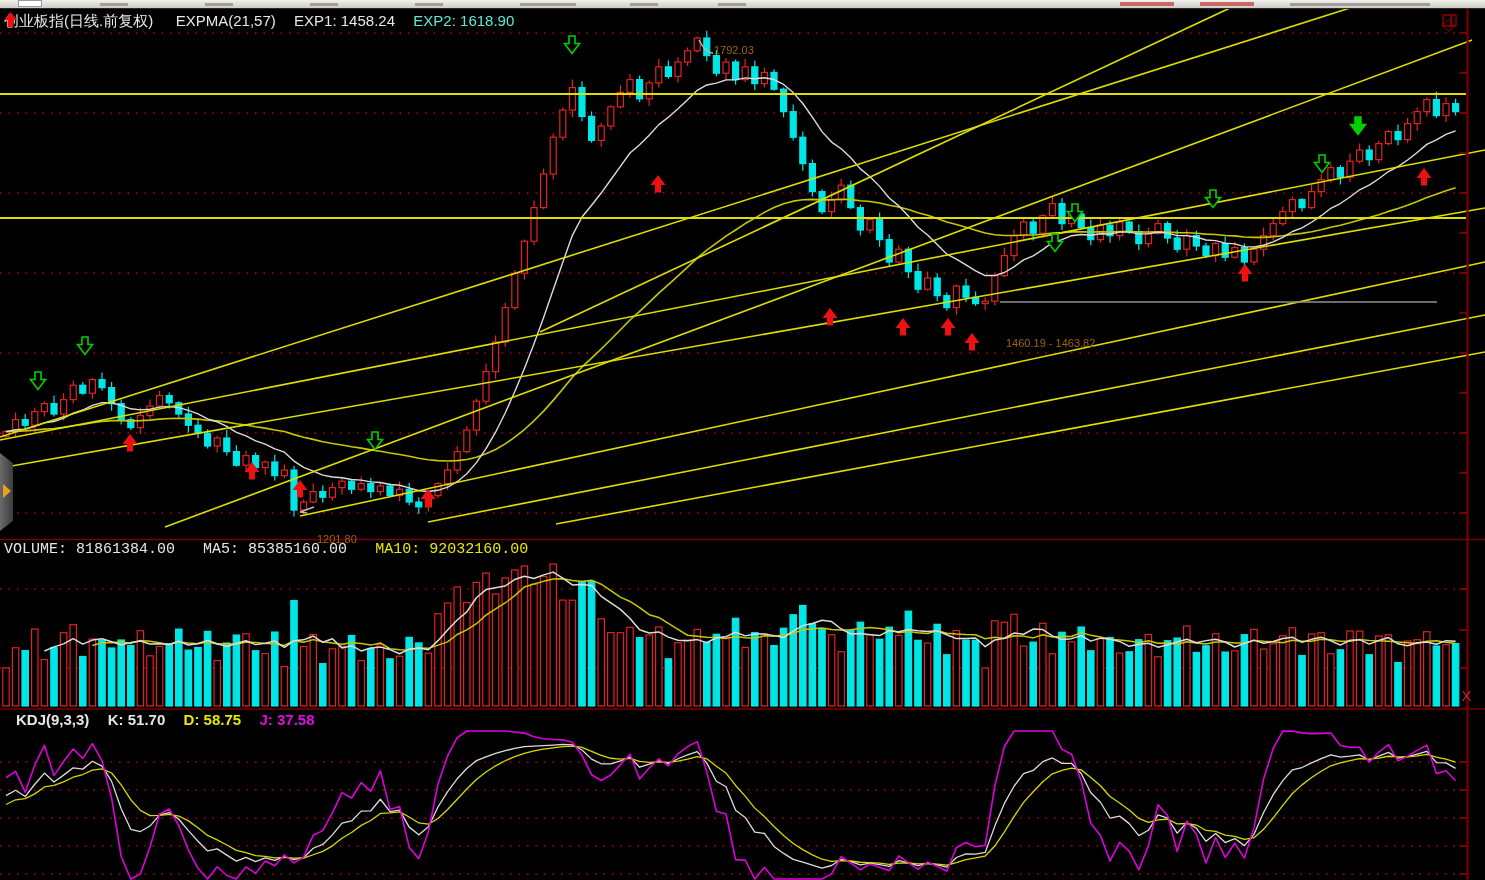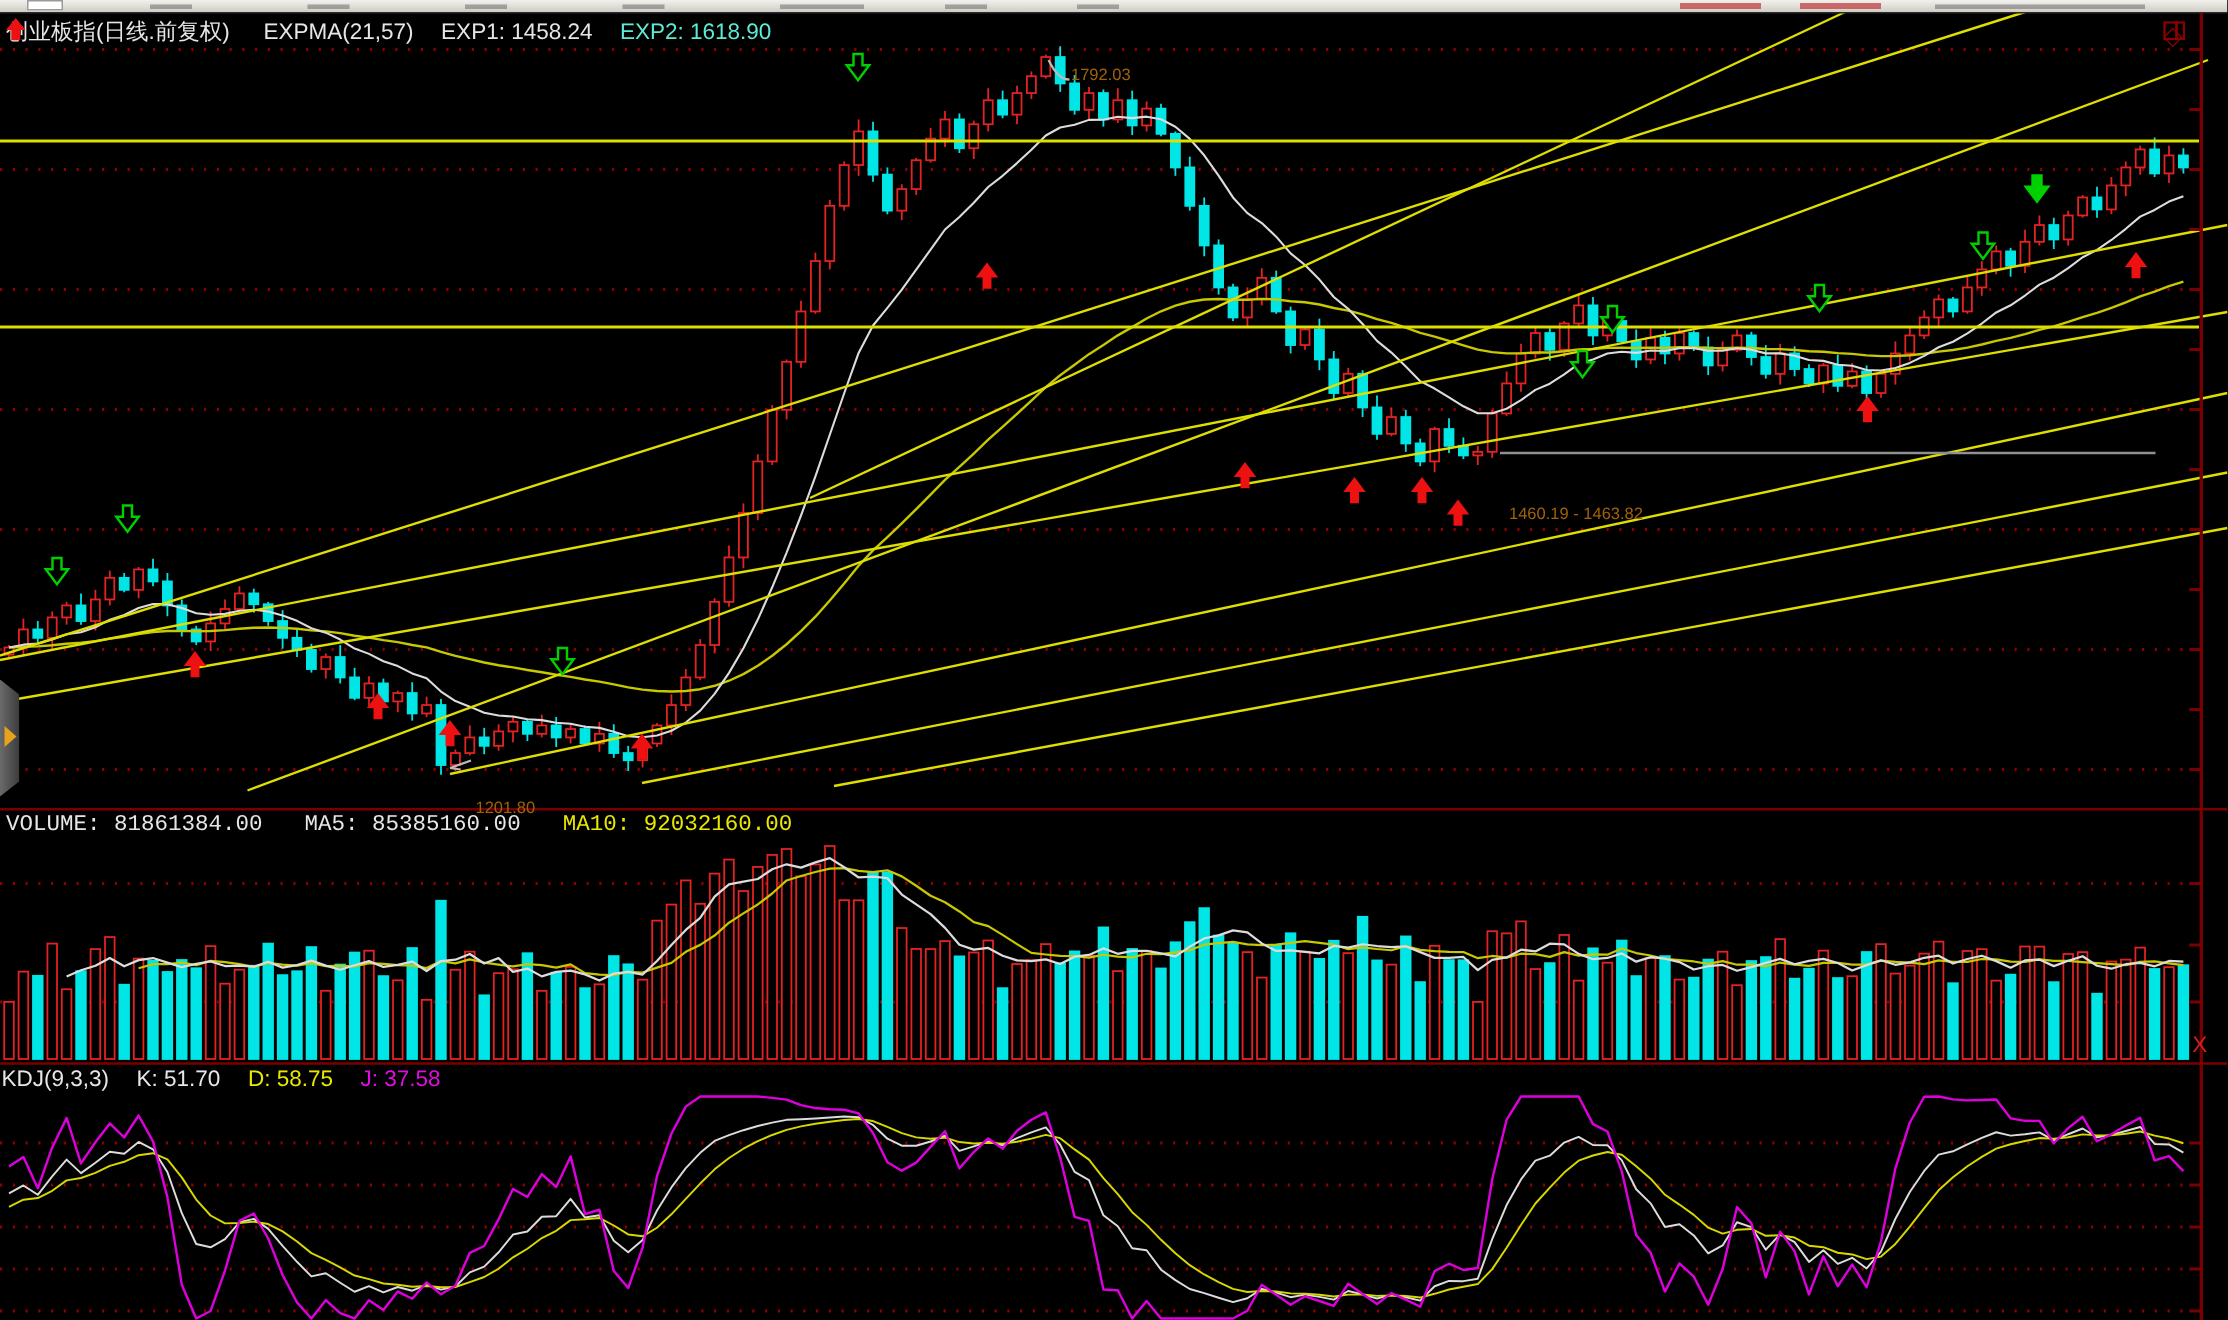--- a/index.html
+++ b/index.html
@@ -12,21 +12,21 @@
     background:linear-gradient(#f2f1ed,#cfccc4);border-bottom:1px solid #2a2a2a;z-index:5;}
   .mb-white{position:absolute;left:18px;top:0;width:24px;height:7px;background:#fff;border:1px solid #9a9a9a;box-sizing:border-box;}
   .mb-smudge{position:absolute;top:3px;height:3px;background:#6b6b6b;opacity:.55;}
   .mb-red{position:absolute;top:2px;height:4px;background:#c24040;opacity:.75;}
   
   .ovl{position:absolute;z-index:6;white-space:nowrap;font-size:15px;letter-spacing:0;}
   #title-row{left:4px;top:12px;color:#e6e6e6;}
   #title-row .yellow{color:#5eead4;}
   #vol-row{left:4px;top:541px;color:#e6e6e6;font-family:Liberation Mono, monospace;}
   #vol-row .yellow{color:#e8e800;}
-  #kdj-row{left:1px;top:711px;color:#e6e6e6;}
+  #kdj-row{left:16px;top:711px;color:#e6e6e6;font-weight:bold;}
   #kdj-row .yellow{color:#e8e800;}
   #kdj-row .magenta{color:#e20ce2;}
   .sp{display:inline-block;width:10px;}
   .anno{position:absolute;color:#a16207;font-size:11px;z-index:6;white-space:nowrap;}
   #anno-high{left:714px;top:44px;}
   #anno-low{left:317px;top:499px;margin-top:34px;}
   #anno-gap{left:1006px;top:309px;margin-top:28px;}
   
   #corner-icons{position:absolute;right:22px;top:14px;z-index:6;color:#8b0000;font-size:17px;display:flex;gap:8px;}
   

